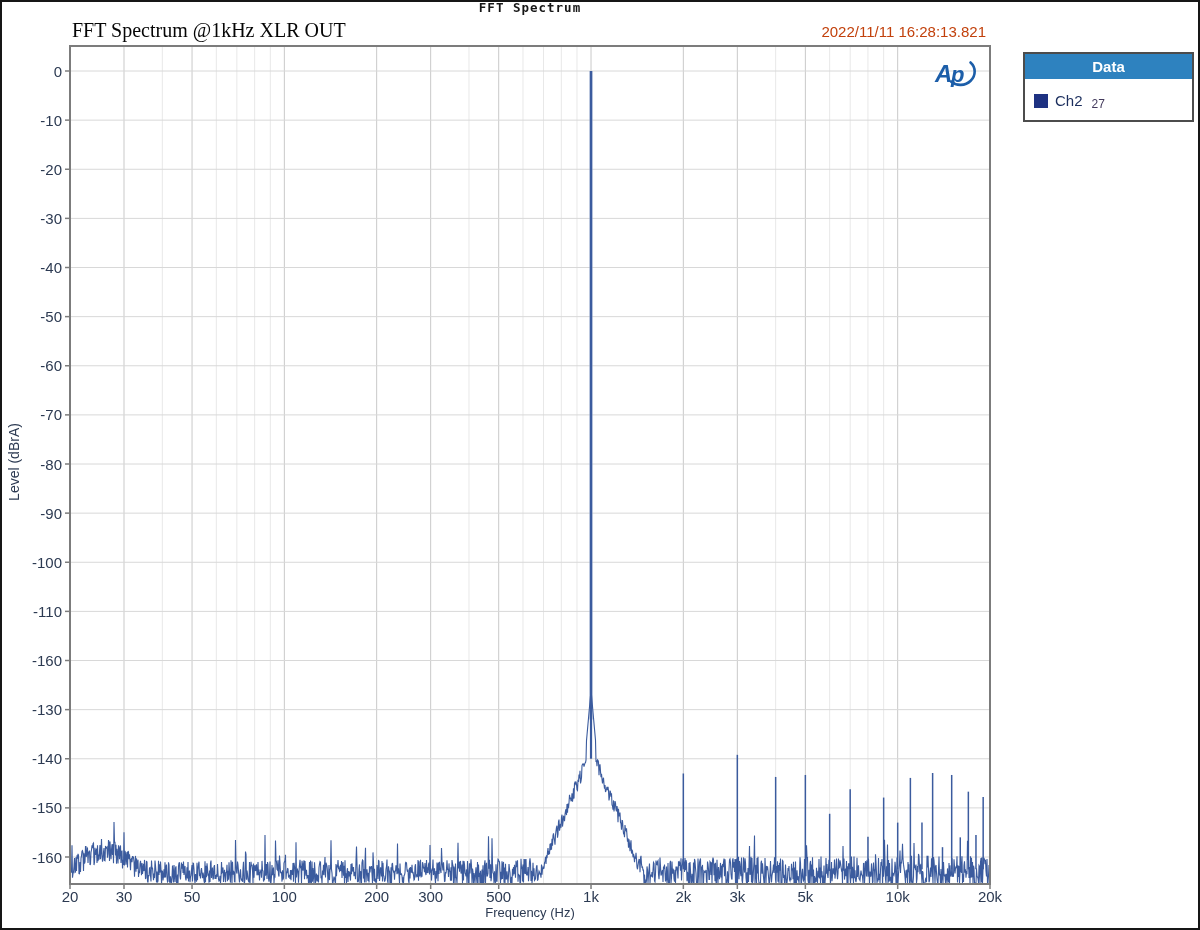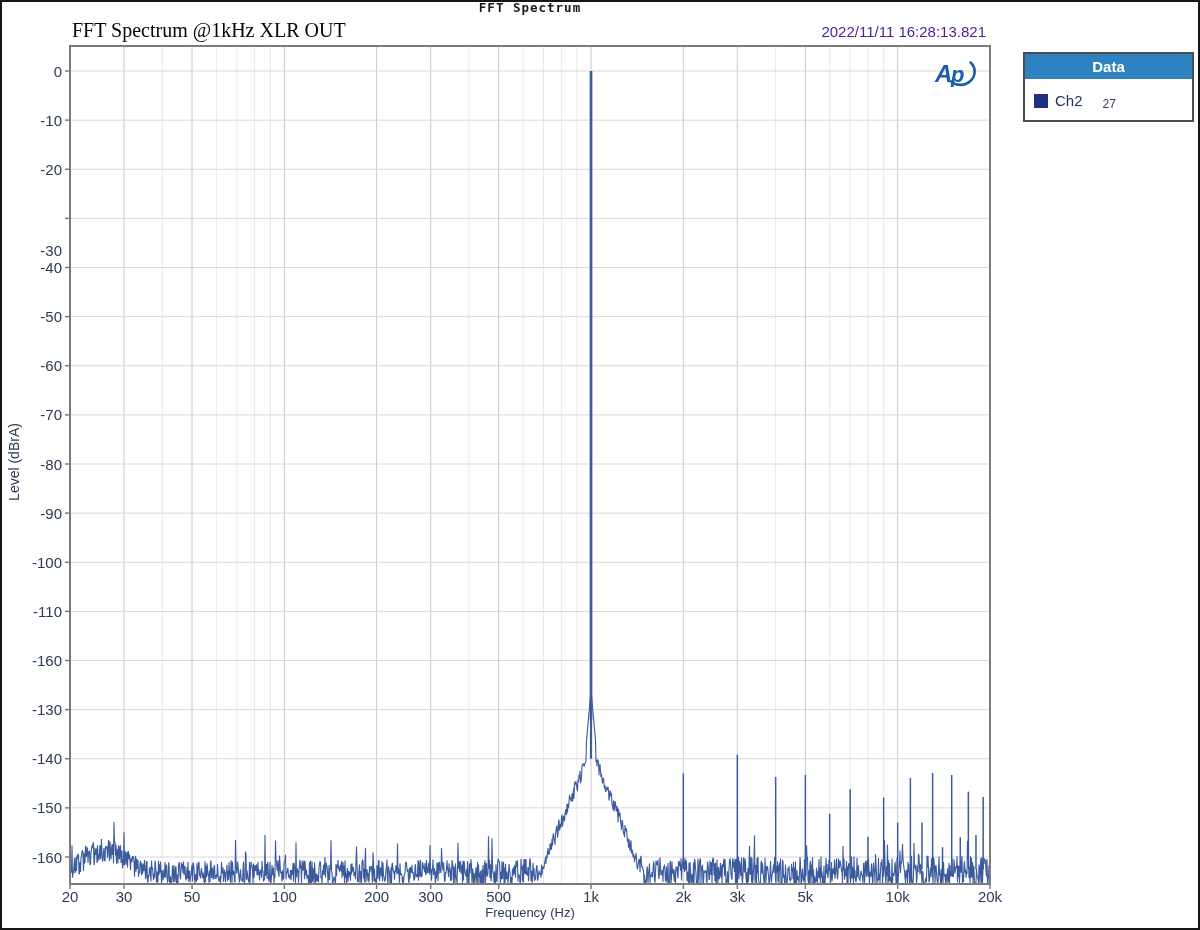--- a/index.html
+++ b/index.html
@@ -12,21 +12,21 @@
     position:absolute; left:0; top:2; width:1060px; text-align:center;
     font-family:"DejaVu Sans Mono", monospace; font-size:12.5px; font-weight:700;
     letter-spacing:1px; color:#161616;
   }
   .chart-title{
     position:absolute; left:72px; top:19px;
     font-family:"Liberation Serif", serif; font-size:20px; color:#050505;
   }
   .timestamp{
     position:absolute; left:600px; top:23px; width:386px; text-align:right;
-    font-size:15px; color:#4c1d95;
+    font-size:15px; color:#c2410c;
   }
   .axis-title-x{
     position:absolute; left:0; top:905px; width:1060px; text-align:center;
     font-size:13px; color:#2c3a52;
   }
   .axis-title-y{
     position:absolute; left:14px; top:462px; transform:translate(-50%,-50%) rotate(-90deg);
     white-space:nowrap; font-size:14px; color:#2c3a52;
   }
   .ytick-label{
@@ -43,21 +43,21 @@
   }
   .legend-header{
     height:25px; line-height:25px; background:#2e82bf; color:#ffffff;
     text-align:center; font-size:15px; font-weight:700;
   }
   .legend-row{
     height:43px; display:flex; align-items:center; padding-left:9px; cursor:default;
   }
   .legend-swatch{ width:14px; height:14px; background:#1e3282; margin-right:7px; }
   .legend-series-label{ font-size:15px; color:#1c2f5e; }
-  .legend-series-index{ font-size:12px; color:#433a5c; margin-left:20px; position:relative; top:3px; }
+  .legend-series-index{ font-size:12px; color:#433a5c; margin-left:9px; position:relative; top:3px; }
   .ap-logo{ position:absolute; left:934px; top:55px; }
   svg.chart{ position:absolute; left:0; top:0; }
 </style>
 </head>
 <body>
 
 <div class="frame">
 
   <div class="top-label">FFT Spectrum</div>
   <div class="chart-title">FFT Spectrum @1kHz XLR OUT</div>
@@ -159,21 +159,21 @@
       <line x1="737.3346527770757" y1="884" x2="737.3346527770757" y2="889" stroke="#7c7c7c" stroke-width="1.5"></line>
       <line x1="805.3682693260915" y1="884" x2="805.3682693260915" y2="889" stroke="#7c7c7c" stroke-width="1.5"></line>
       <line x1="897.6841346630458" y1="884" x2="897.6841346630458" y2="889" stroke="#7c7c7c" stroke-width="1.5"></line>
       <line x1="990" y1="884" x2="990" y2="889" stroke="#7c7c7c" stroke-width="1.5"></line>
     </svg>
 
   <div id="axis-labels">
       <div class="ytick-label" style="left: 12px; top: 61.5px;">0</div>
       <div class="ytick-label" style="left: 12px; top: 110.625px;">-10</div>
       <div class="ytick-label" style="left: 12px; top: 159.75px;">-20</div>
-      <div class="ytick-label" style="left: 12px; top: 208.875px; margin-top: 32px;">-30</div>
+      <div class="ytick-label" style="left: 12px; top: 208.875px;">-30</div>
       <div class="ytick-label" style="left: 12px; top: 258px;">-40</div>
       <div class="ytick-label" style="left: 12px; top: 307.125px;">-50</div>
       <div class="ytick-label" style="left: 12px; top: 356.25px;">-60</div>
       <div class="ytick-label" style="left: 12px; top: 405.375px;">-70</div>
       <div class="ytick-label" style="left: 12px; top: 454.5px;">-80</div>
       <div class="ytick-label" style="left: 12px; top: 503.625px;">-90</div>
       <div class="ytick-label" style="left: 12px; top: 552.75px;">-100</div>
       <div class="ytick-label" style="left: 12px; top: 601.875px;">-110</div>
       <div class="ytick-label" style="left: 12px; top: 651px;">-160</div>
       <div class="ytick-label" style="left: 12px; top: 700.125px;">-130</div>

